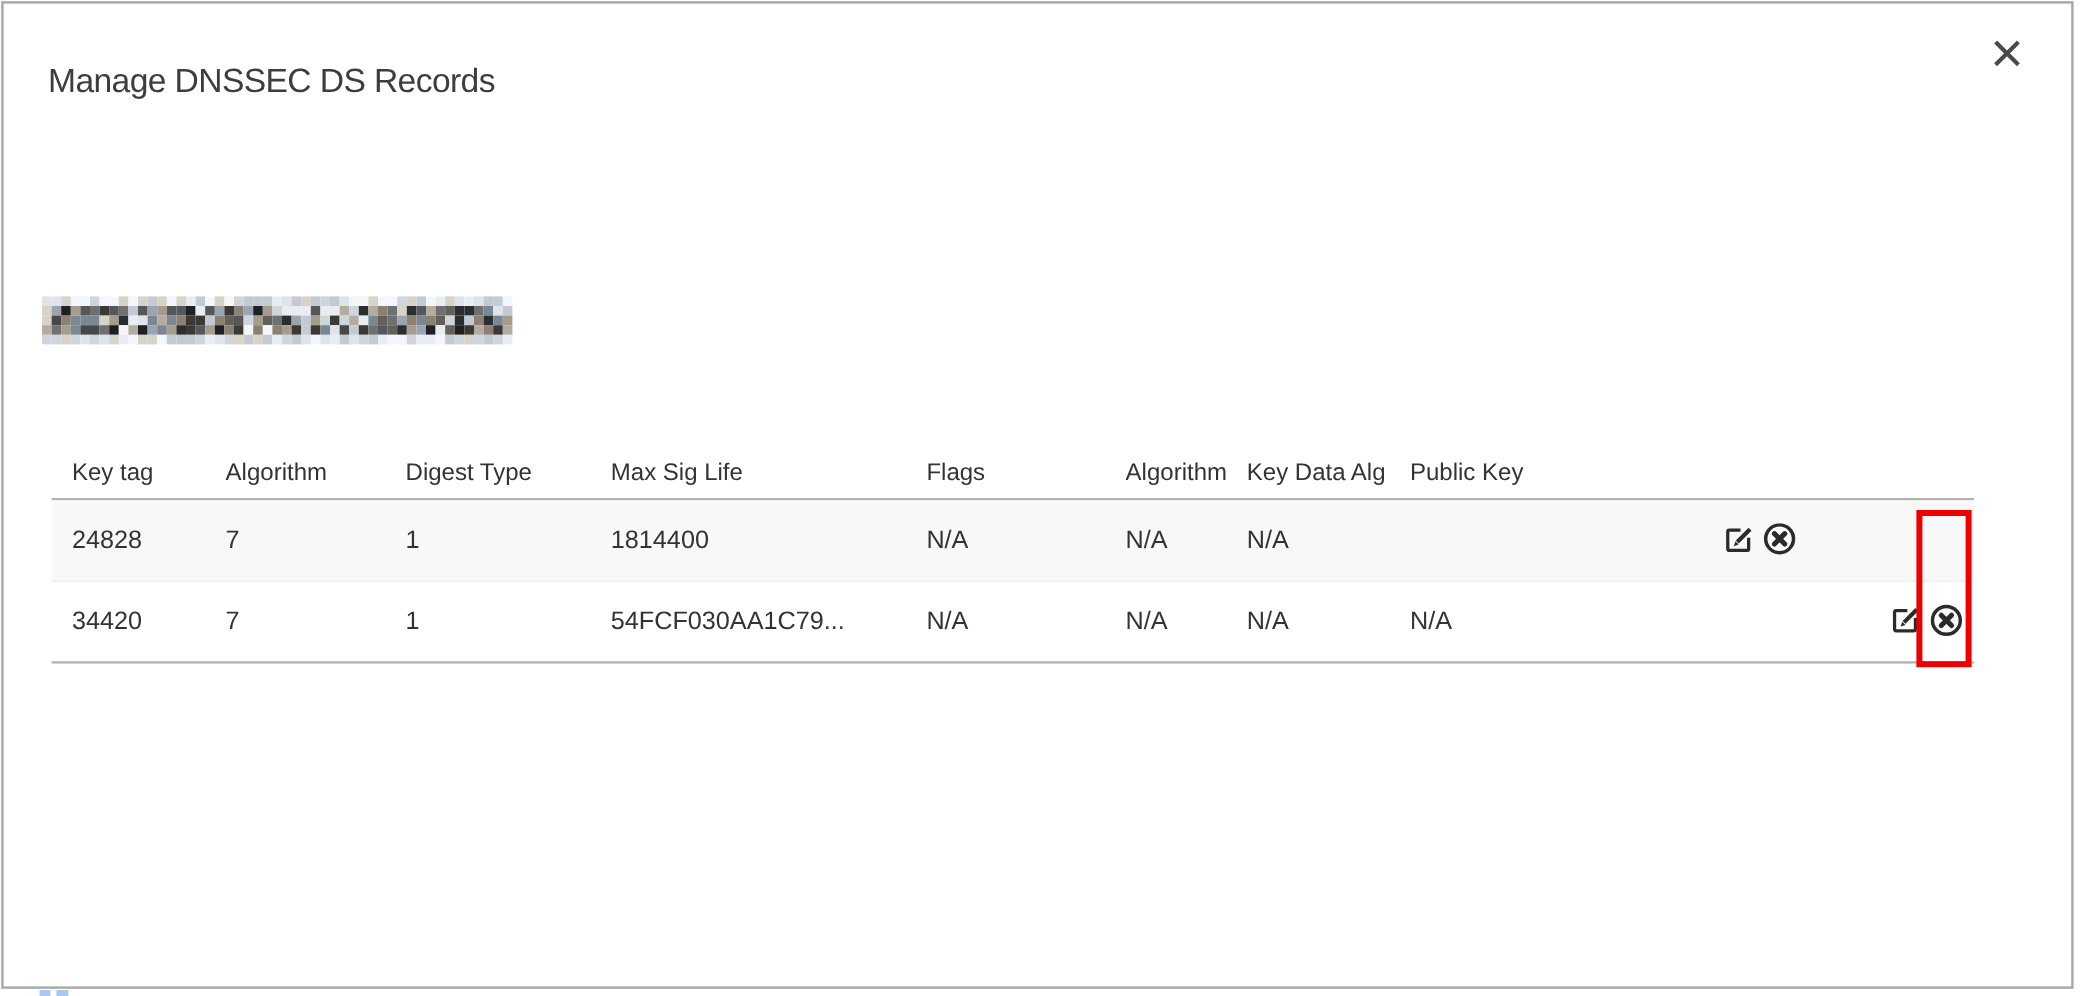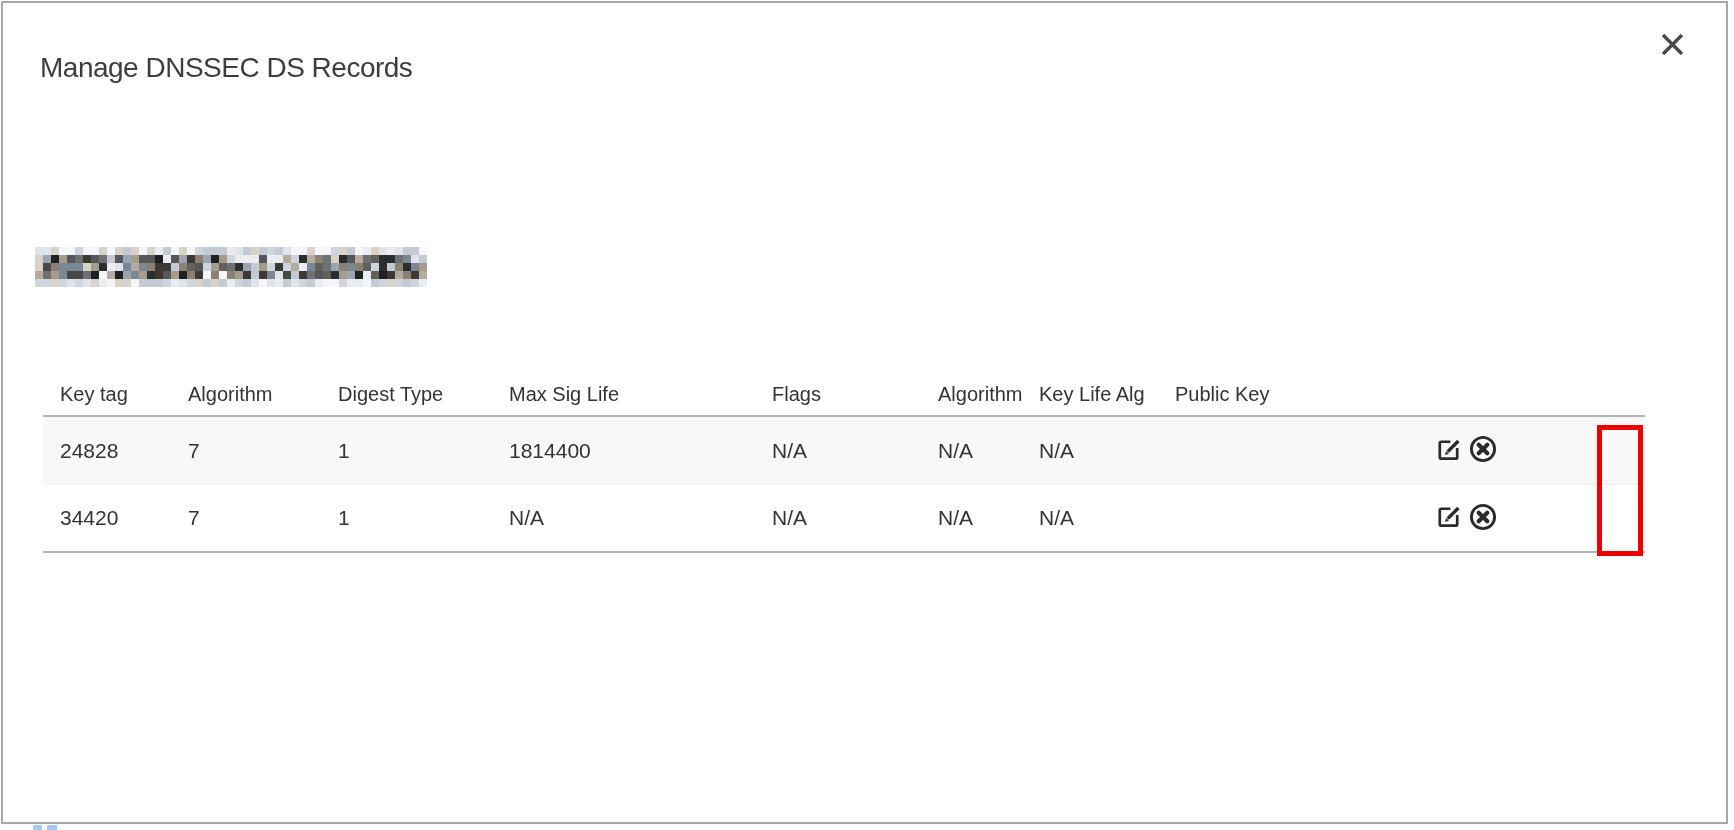--- a/index.html
+++ b/index.html
@@ -328,21 +328,21 @@
 
 
   <div class="ds-table">
     <div class="t-row t-head">
       <div class="t-cell">Key tag</div>
       <div class="t-cell">Algorithm</div>
       <div class="t-cell">Digest Type</div>
       <div class="t-cell">Max Sig Life</div>
       <div class="t-cell">Flags</div>
       <div class="t-cell">Algorithm</div>
-      <div class="t-cell">Key Life Alg</div>
+      <div class="t-cell">Key Data Alg</div>
       <div class="t-cell">Public Key</div>
       <div class="t-cell"></div>
     </div>
     <div class="t-body">
   <div class="t-row">
     <div class="t-cell">24828</div>
     <div class="t-cell">7</div>
     <div class="t-cell">1</div>
     <div class="t-cell">1814400</div>
     <div class="t-cell">N/A</div>
@@ -367,20 +367,21 @@
           </svg>
         </span>
       </button>
     </div>
   </div>
 
   <div class="t-row">
     <div class="t-cell">34420</div>
     <div class="t-cell">7</div>
     <div class="t-cell">1</div>
+    <div class="t-cell">54FCF030AA1C79...</div>
     <div class="t-cell">N/A</div>
     <div class="t-cell">N/A</div>
     <div class="t-cell">N/A</div>
     <div class="t-cell">N/A</div>
     <div class="t-cell"></div>
     <div class="t-cell actions-cell">
       <button class="icon-btn">
         <span>
           <svg width="29" height="29" viewBox="0 0 30 30">
             <path d="M17 7 H7.5 A1.5 1.5 0 0 0 6 8.5 V23 A1.5 1.5 0 0 0 7.5 24.5 H22.5 A1.5 1.5 0 0 0 24 23 V13.5" fill="none" stroke="#2b2b2b" stroke-width="2.8"></path>

